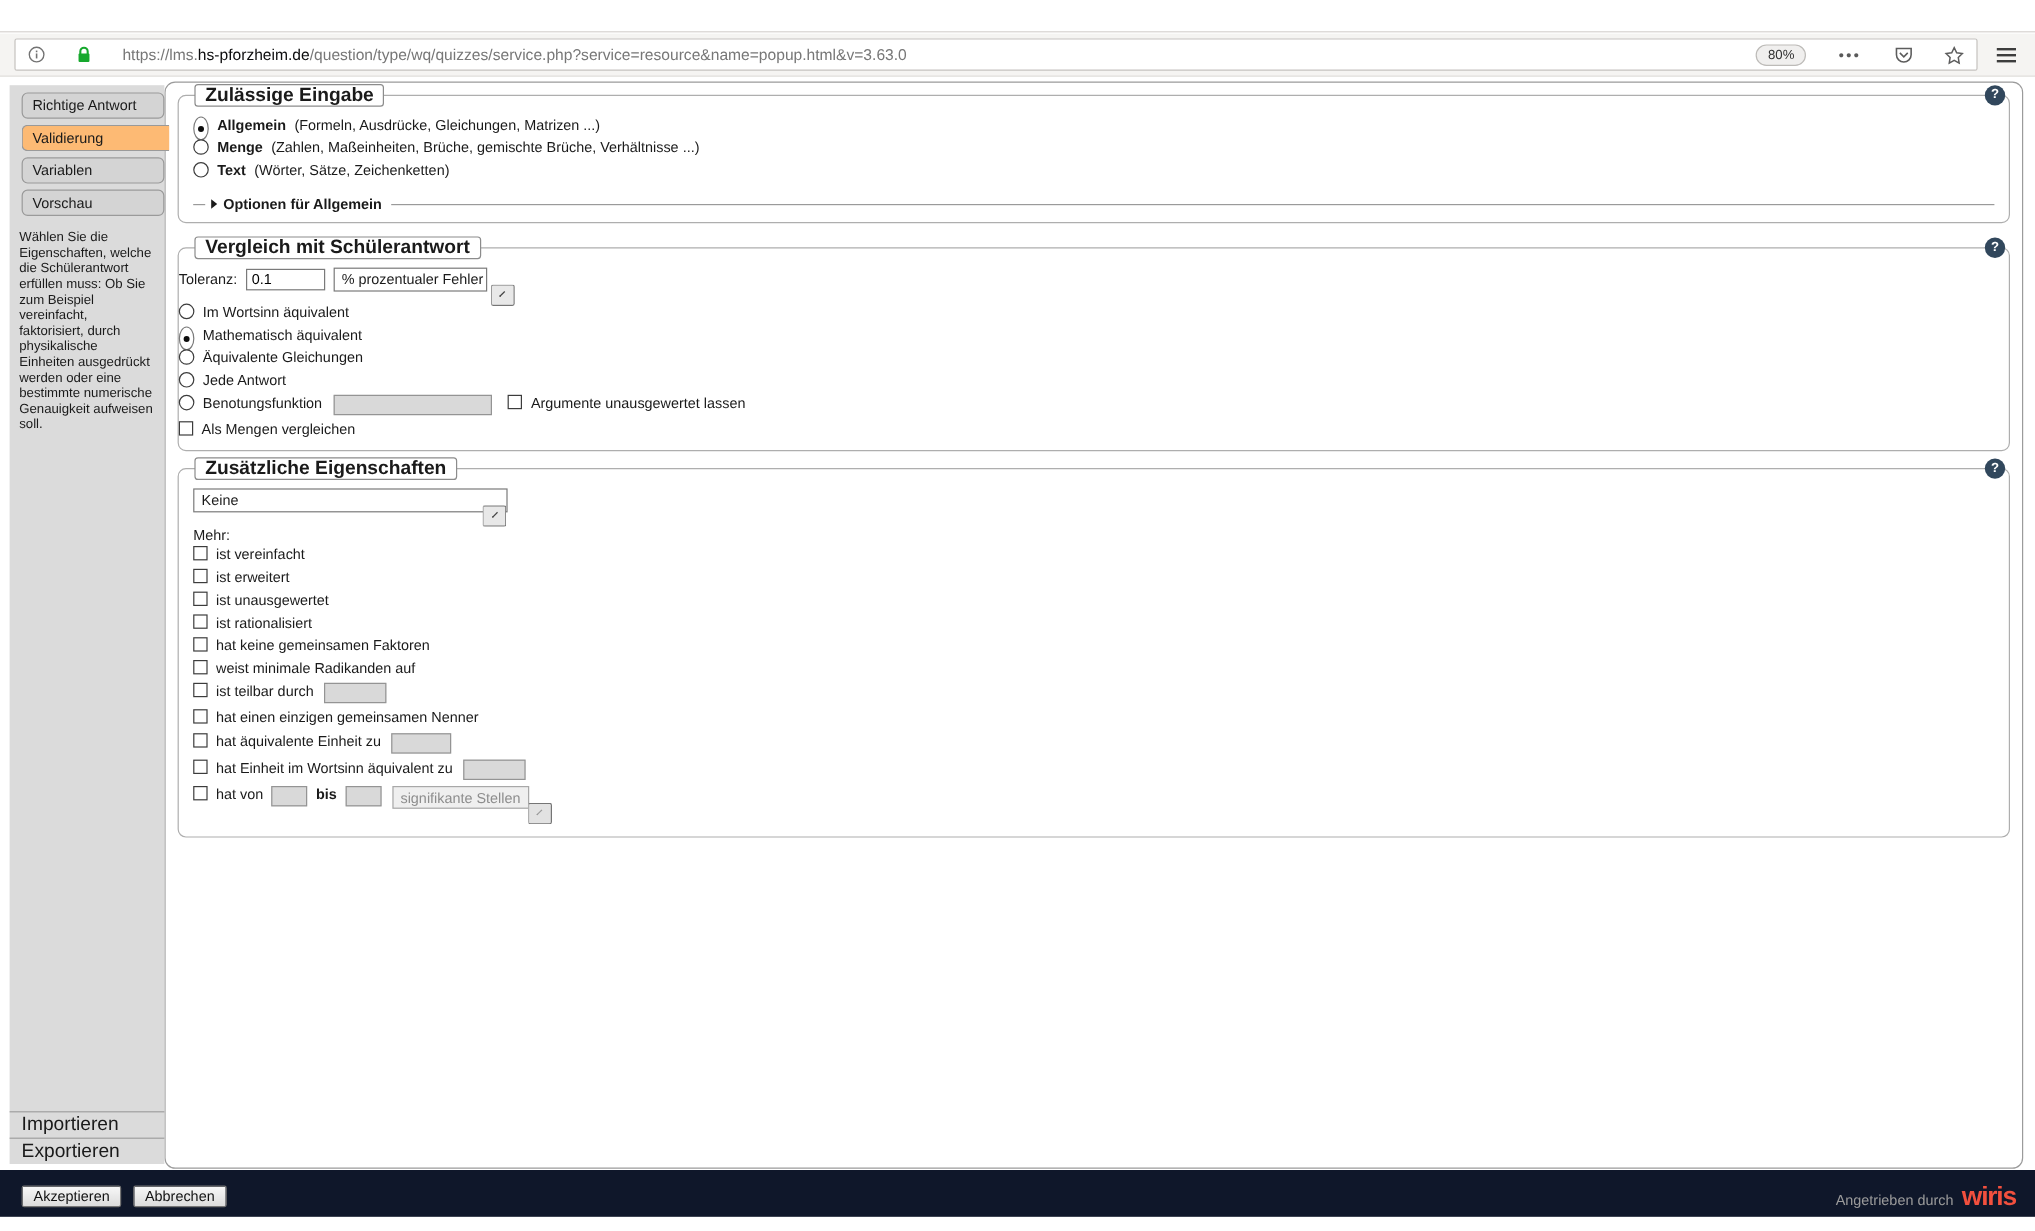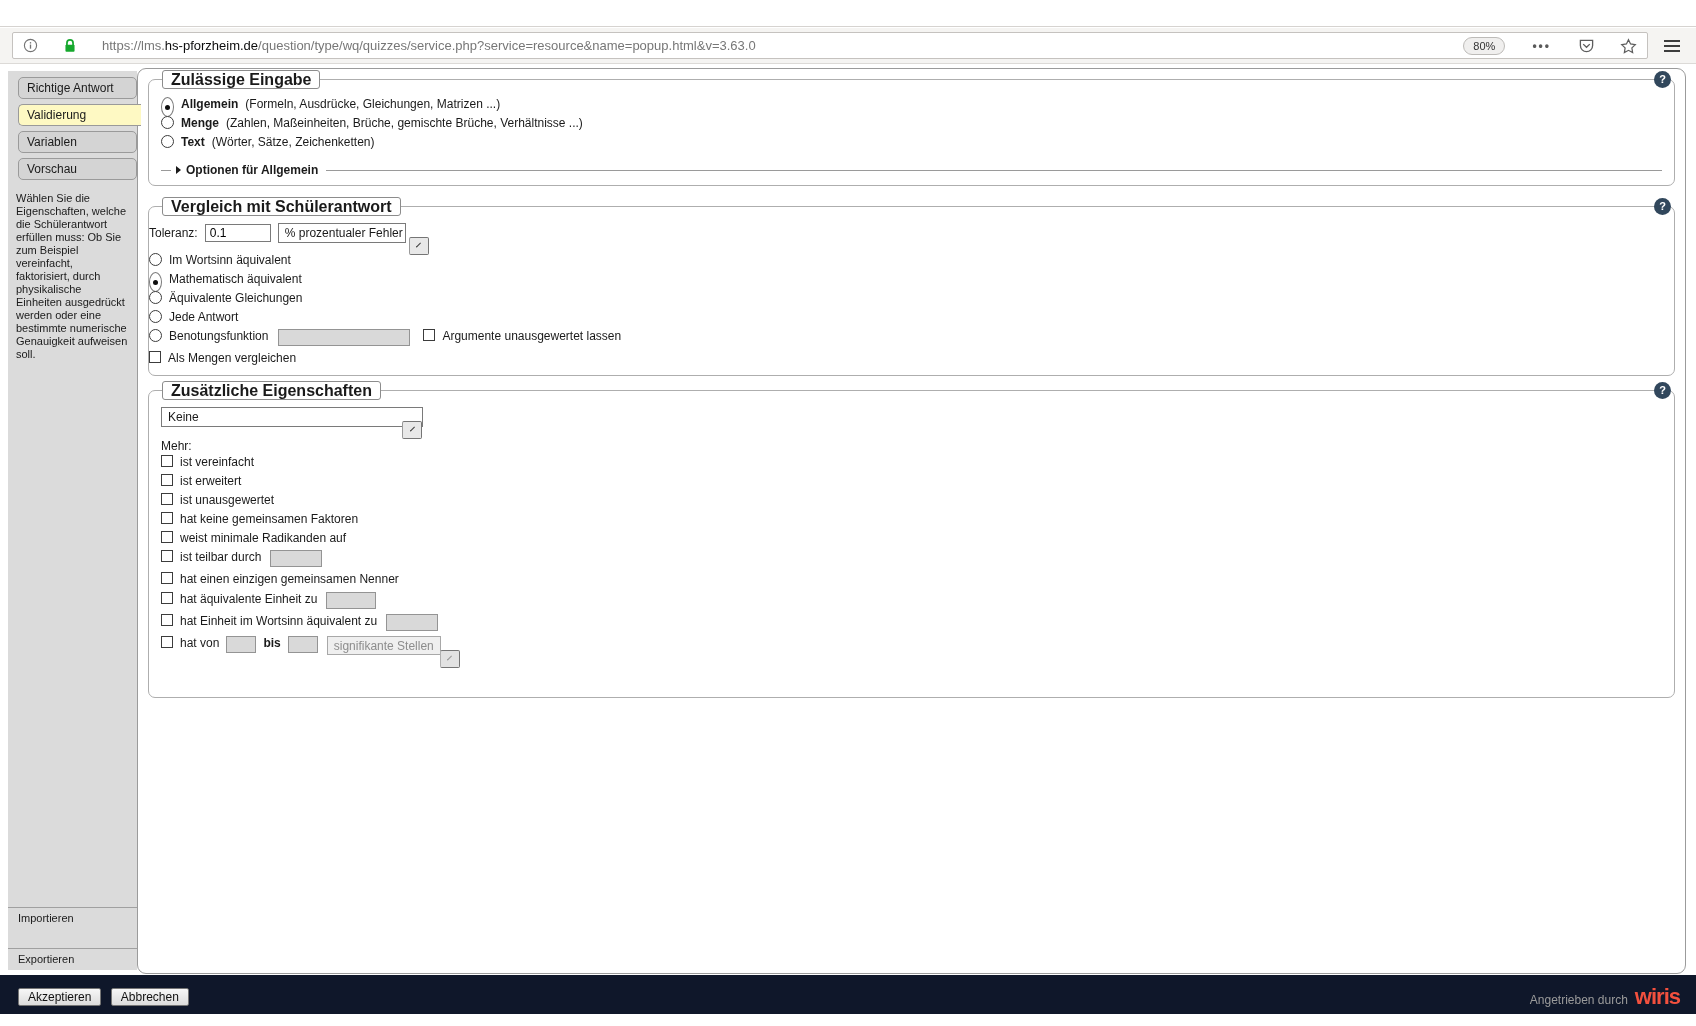--- a/index.html
+++ b/index.html
@@ -17,24 +17,24 @@
   .dots { font-size:12px; font-weight:bold; color:#5a5a5a; letter-spacing:2px; margin:0 2px; }
   .ic { display:inline-flex; align-items:center; justify-content:center; }
   .hamburger { margin-left:16px; display:flex; flex-direction:column; gap:3px; cursor:pointer; }
   .hamburger i { display:block; width:16px; height:2px; background:#3d3d3d; }
 
   
   .app { position:absolute; left:0; top:64px; width:100%; height:911px; background:#fff; }
   .sidebar { position:absolute; left:8px; top:7px; width:129px; height:899px; background:#dbdbdb; z-index:2; }
   .tab { margin:0 0 5px 10px; width:119px; height:22px; line-height:20px; padding-left:8px; background:#d4d4d4; border:1px solid #9a9a9a; border-radius:5px; font-size:12px; cursor:pointer; }
   .tab.first { margin-top:6px; }
-  .tab.active { background:#fef9c3; width:123px; border-right:none; border-top-right-radius:0; border-bottom-right-radius:0; position:relative; z-index:4; }
+  .tab.active { background:#fdba74; width:123px; border-right:none; border-top-right-radius:0; border-bottom-right-radius:0; position:relative; z-index:4; }
   .side-desc { margin:12px 8px 0 8px; font-size:11px; line-height:13px; color:#1a1a1a; }
   .side-bottom { position:absolute; left:0; right:0; bottom:0; }
-  .side-item { height:22px; line-height:21px; padding-left:10px; border-top:1px solid #a0a0a0; font-size:11px; cursor:pointer;margin-top:19px; }
+  .side-item { height:22px; line-height:21px; padding-left:10px; border-top:1px solid #a0a0a0; font-size:16px; cursor:pointer; }
 
   .panel { position:absolute; left:137px; top:4px; width:1549px; height:906px; background:#fff; border:1px solid #9b9b9b; border-radius:9px; z-index:1; padding:0 10px; }
 
   
   .fs { position:relative; border:1px solid #aeaeae; border-radius:7px; width:1527px; }
   .legend { position:absolute; top:-10px; left:13px; height:19px; line-height:17px; padding:0 8px; background:#fff; border:1px solid #8c8c8c; border-radius:3px; font-weight:bold; font-size:16px; }
   .help { position:absolute; top:-9px; right:3px; width:17px; height:17px; border-radius:50%; background:#31475c; color:#fff; font-size:11px; font-weight:bold; text-align:center; line-height:17px; cursor:pointer; }
   #fs1 { margin-top:10px; height:107px; padding:17px 12px 0; }
   #fs2 { margin-top:20px; height:170px; padding:15px 0 0; }
   #fs3 { margin-top:14px; height:308px; padding:14px 12px 0; }
@@ -224,20 +224,24 @@
         <div class="row">
           <span class="cb"></span>
           <span>ist erweitert</span>
         </div>
         <div class="row">
           <span class="cb"></span>
           <span>ist unausgewertet</span>
         </div>
         <div class="row">
           <span class="cb"></span>
+          <span>ist rationalisiert</span>
+        </div>
+        <div class="row">
+          <span class="cb"></span>
           <span>hat keine gemeinsamen Faktoren</span>
         </div>
         <div class="row">
           <span class="cb"></span>
           <span>weist minimale Radikanden auf</span>
         </div>
         <div class="row tall">
           <span class="cb"></span>
           <span>ist teilbar durch</span>
           <input class="inp dis" style="width: 52px; height: 17px; margin-left: 2px;">

